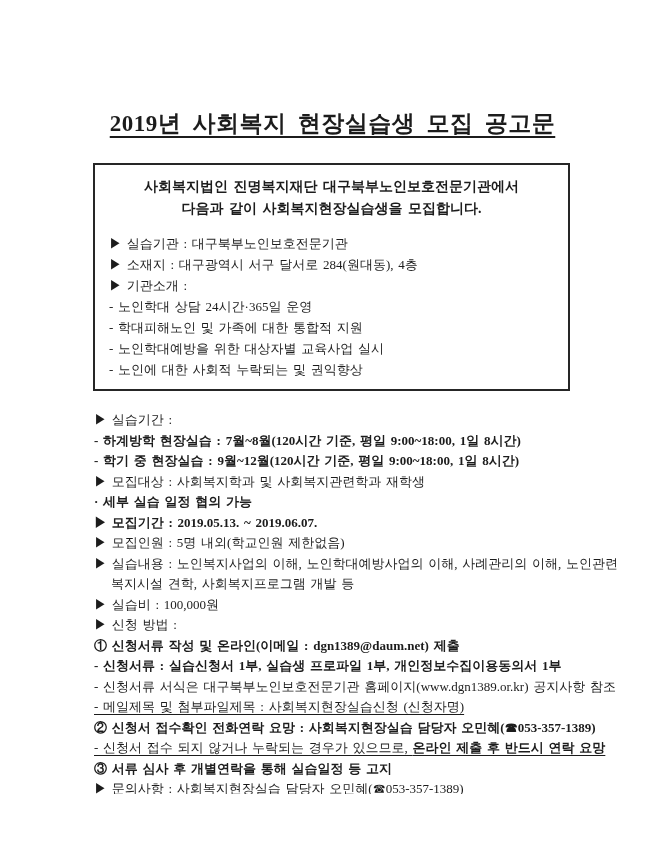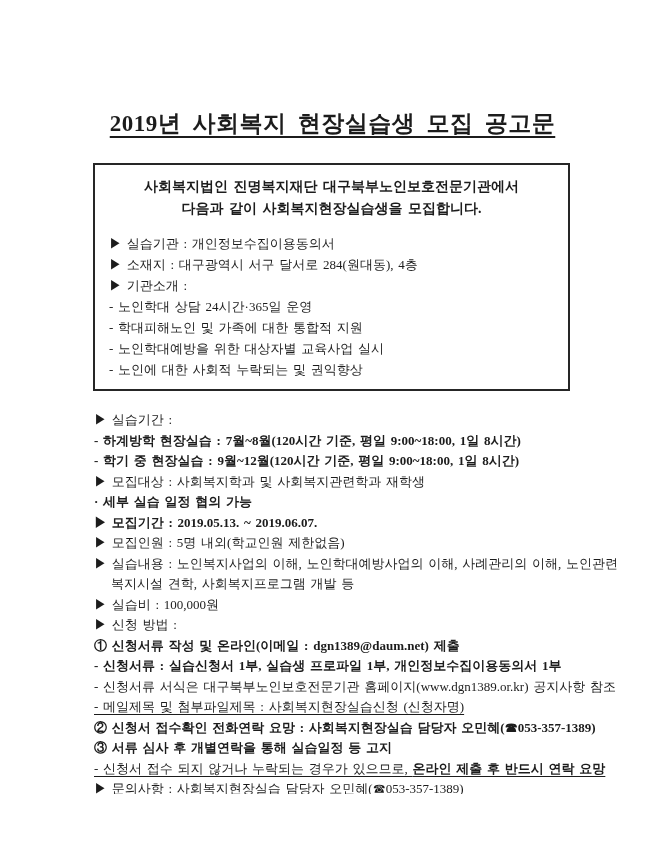--- a/index.html
+++ b/index.html
@@ -63,21 +63,21 @@
   <div class="title">
     <span>2019년 사회복지 현장실습생 모집 공고문</span>
   </div>
 
   <div class="info-box" style="border-color: rgb(38, 38, 38);">
     <div class="box-intro">
       <div>사회복지법인 진명복지재단 대구북부노인보호전문기관에서</div>
       <div>다음과 같이 사회복지현장실습생을 모집합니다.</div>
     </div>
     <div class="box-lines">
-        <div class="doc-line"><span>▶ 실습기관 : 개인정보수집이용동의서</span></div>
+        <div class="doc-line"><span>▶ 실습기관 : 대구북부노인보호전문기관</span></div>
         <div class="doc-line"><span>▶ 소재지 : 대구광역시 서구 달서로 284(원대동), 4층</span></div>
         <div class="doc-line"><span>▶ 기관소개 :</span></div>
         <div class="doc-line"><span>- 노인학대 상담 24시간·365일 운영</span></div>
         <div class="doc-line"><span>- 학대피해노인 및 가족에 대한 통합적 지원</span></div>
         <div class="doc-line"><span>- 노인학대예방을 위한 대상자별 교육사업 실시</span></div>
         <div class="doc-line"><span>- 노인에 대한 사회적 누락되는 및 권익향상</span></div>
       </div>
   </div>
 
   <div class="body-lines">
@@ -90,18 +90,18 @@
       <div class="doc-line"><span>▶ 모집인원 : 5명 내외(학교인원 제한없음)</span></div>
       <div class="doc-line"><span>▶ 실습내용 : 노인복지사업의 이해, 노인학대예방사업의 이해, 사례관리의 이해, 노인관련</span></div>
       <div class="doc-line indent"><span>복지시설 견학, 사회복지프로그램 개발 등</span></div>
       <div class="doc-line"><span>▶ 실습비 : 100,000원</span></div>
       <div class="doc-line"><span>▶ 신청 방법 :</span></div>
       <div class="doc-line"><span class="b">① 신청서류 작성 및 온라인(이메일 : dgn1389@daum.net) 제출</span></div>
       <div class="doc-line"><span class="b">- 신청서류 : 실습신청서 1부, 실습생 프로파일 1부, 개인정보수집이용동의서 1부</span></div>
       <div class="doc-line"><span>- 신청서류 서식은 대구북부노인보호전문기관 홈페이지(www.dgn1389.or.kr) 공지사항 참조</span></div>
       <div class="doc-line"><span class="u">- 메일제목 및 첨부파일제목 : 사회복지현장실습신청 (신청자명)</span></div>
       <div class="doc-line"><span class="b">② 신청서 접수확인 전화연락 요망 : 사회복지현장실습 담당자 오민혜(☎053-357-1389)</span></div>
+      <div class="doc-line"><span class="u">- 신청서 접수 되지 않거나 누락되는 경우가 있으므로, </span><span class="b u">온라인 제출 후 반드시 연락 요망</span></div>
       <div class="doc-line"><span class="b">③ 서류 심사 후 개별연락을 통해 실습일정 등 고지</span></div>
-      <div class="doc-line"><span class="u">- 신청서 접수 되지 않거나 누락되는 경우가 있으므로, </span><span class="b u">온라인 제출 후 반드시 연락 요망</span></div>
       <div class="doc-line"><span>▶ 문의사항 : 사회복지현장실습 담당자 오민혜(☎053-357-1389)</span></div>
     </div>
 
 </div>
 
 </body></html>

